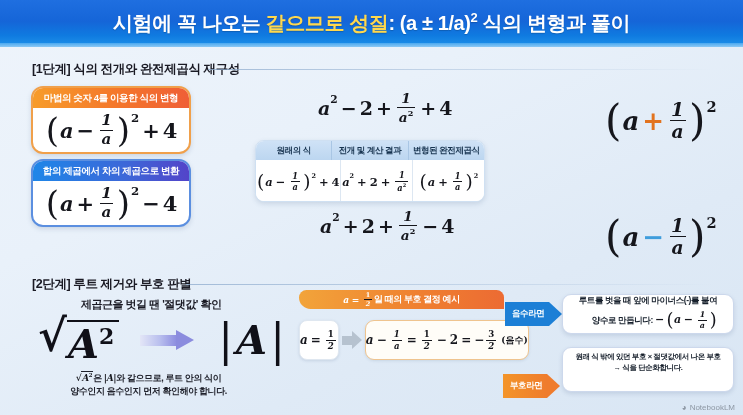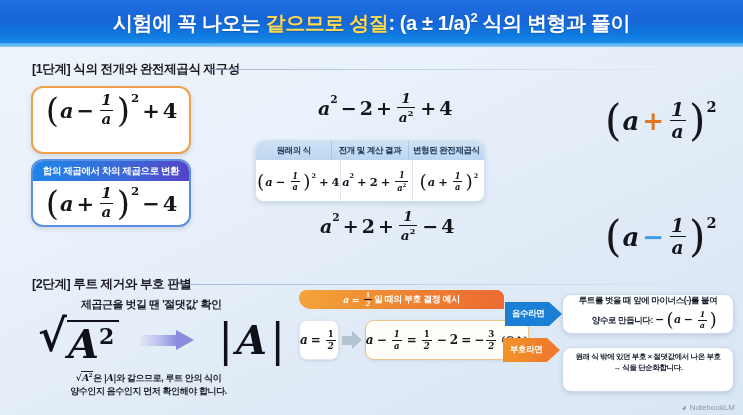--- a/index.html
+++ b/index.html
@@ -212,21 +212,21 @@
     color: #fff; font-size: 8.5px; font-weight: bold; letter-spacing: -0.4px;
     padding: 0 5px 0 7px; white-space: nowrap;
   }
   .branch-arrow .head {
     width: 0; height: 0; border-top: 12px solid transparent;
     border-bottom: 12px solid transparent;
   }
   #br1 { left: 505px; top: 302px; }
   #br1 .shaft { background: #1c7fd6; }
   #br1 .head { border-left: 13px solid #1c7fd6; }
-  #br2 { left: 503px; top: 338px; align-items: flex-end; }
+  #br2 { left: 503px; top: 374px; align-items: flex-end; }
   #br2 .shaft { background: linear-gradient(90deg,#f39429,#ef7c2d); }
   #br2 .head { border-left: 13px solid #ef7c2d; }
 
   .rbox {
     position: absolute; border-radius: 9px; background: #fff;
     border: 1.5px solid #ccd8ec; overflow: hidden;
     box-shadow: 0 2px 4px rgba(60,90,130,.16);
   }
   #rbox1 { left: 562px; top: 294px; width: 172px; height: 40px;
            display: flex; align-items: center; justify-content: center; }
@@ -260,20 +260,21 @@
 <div id="page">
 
   <div id="titlebar">
     <div id="title"><span>시험에 꼭 나오는 </span><span class="hl">같으므로 성질</span><span>: (a ± 1/a)</span><span class="sup">2</span><span> 식의 변형과 풀이</span></div>
   </div>
 
   <div class="sec-head" id="sec1">[1단계] 식의 전개와 완전제곱식 재구성</div>
   <div class="sec-rule" id="rule1"></div>
 
   <div class="fcard card-orange" id="card1">
+    <div class="cap cap-orange">마법의 숫자 4를 이용한 식의 변형</div>
     <div class="body">
       <span class="math">
         <span class="paren">(</span>
           <span>a</span>
           <span class="op">−</span>
           <span class="frac ital">
             <span class="num">1</span>
             <span class="den">a</span>
           </span>
           <span class="paren">)</span>

